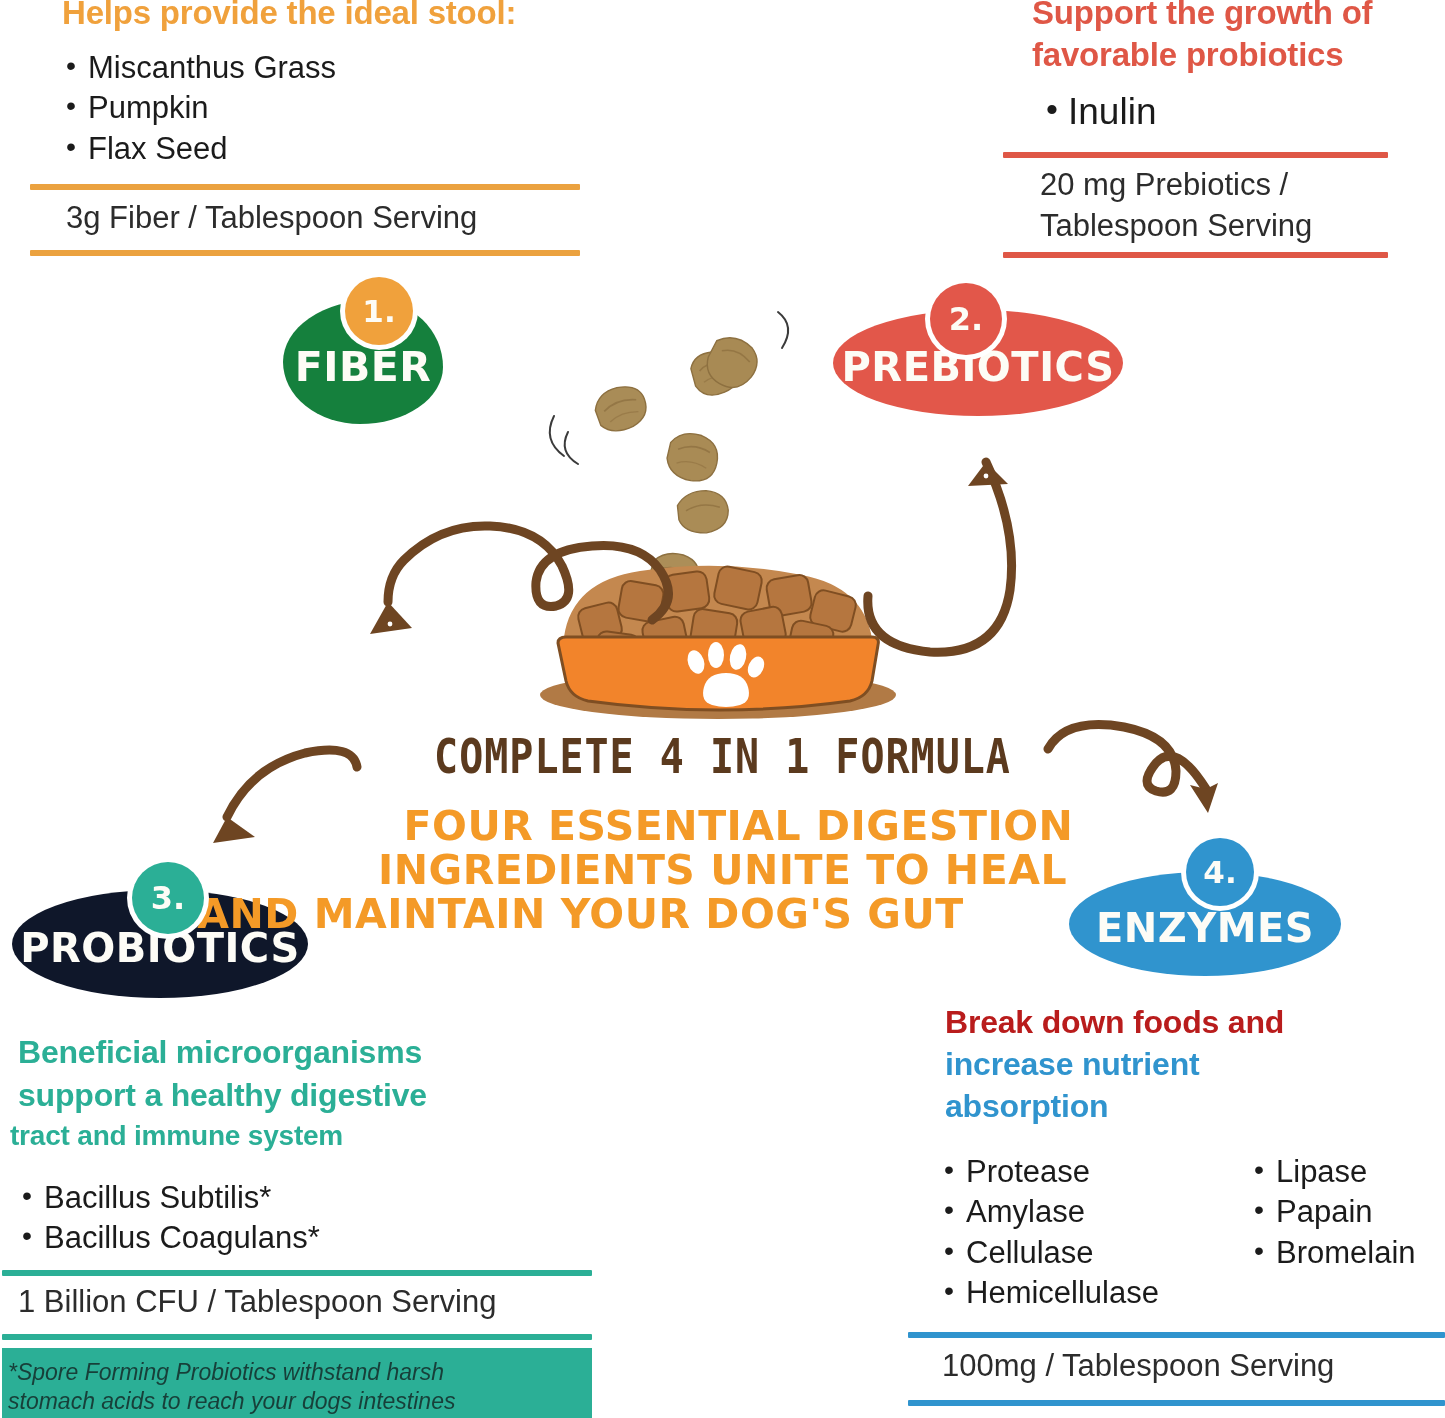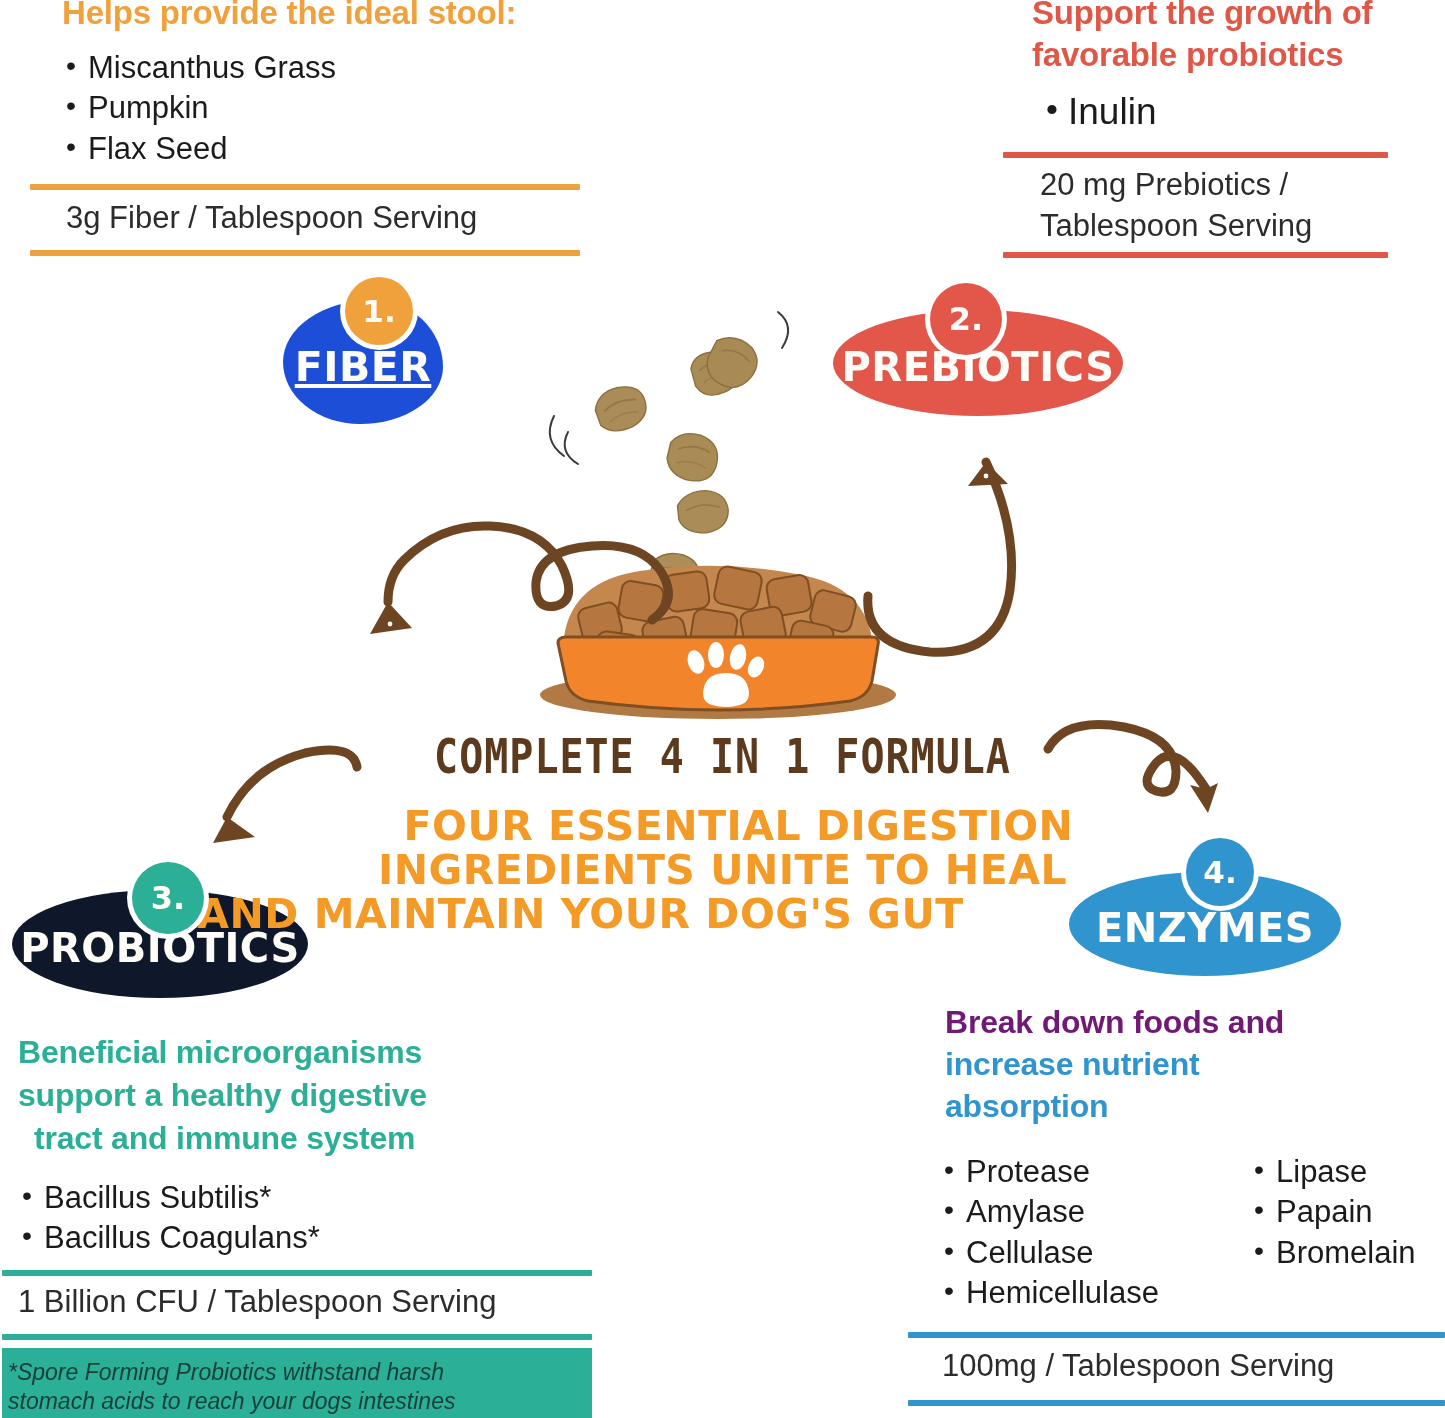--- a/index.html
+++ b/index.html
@@ -131,22 +131,22 @@
 
   <ul class="abs bullets" style="left:1042px;top:88px;font-size:37px;">
     <li>Inulin</li>
   </ul>
 
   <div class="abs rule" style="left:1003px;top:152px;width:385px;background:#DF5746;"></div>
   <div class="abs serving" style="left:1040px;top:167px;font-size:31px;">20 mg Prebiotics /</div>
   <div class="abs serving" style="left:1040px;top:208px;font-size:31px;">Tablespoon Serving</div>
   <div class="abs rule" style="left:1003px;top:252px;width:385px;background:#DF5746;"></div>
 
-  <div class="badge" style="left:283px;top:300px;width:160px;height:124px;background:#1d4ed8;
-              border-radius:56% 44% 52% 48% / 50% 54% 46% 50%;text-decoration:underline;">
+  <div class="badge" style="left:283px;top:300px;width:160px;height:124px;background:#15803d;
+              border-radius:56% 44% 52% 48% / 50% 54% 46% 50%;">
     <span class="word" style="font-size:41px;margin-top:10px;">FIBER</span>
   </div>
   <div class="numcircle" style="left:345px;top:277px;width:68px;height:68px;background:#F0A13C;font-size:31px;">1.</div>
 
   <div class="badge" style="left:833px;top:310px;width:290px;height:106px;background:#E2574A;border-radius:50%;">
     <span class="word" style="font-size:40px;margin-top:8px;">PREBIOTICS</span>
   </div>
   <div class="numcircle" style="left:930px;top:283px;width:72px;height:72px;background:#E2574A;font-size:32px;">2.</div>
 
   <div class="badge" style="left:12px;top:890px;width:296px;height:108px;background:#0f172a;border-radius:50%;">
@@ -260,37 +260,37 @@
     <path d="M176 74 L160 70 L178 98 L188 68 Z" fill="#6E4522"></path>
   </svg>
 
   <div class="abs formula-main" style="left:0;top:728px;width:1445px;font-size:40px;">COMPLETE 4 IN 1 FORMULA</div>
   <div class="abs formula-sub" style="left:16px;top:806px;width:1445px;font-size:41px;">FOUR ESSENTIAL DIGESTION</div>
   <div class="abs formula-sub" style="left:0;top:850px;width:1445px;font-size:41px;">INGREDIENTS UNITE TO HEAL</div>
   <div class="abs formula-sub" style="left:0;top:894px;width:1161px;font-size:41px;">AND MAINTAIN YOUR DOG'S GUT</div>
 
   <div class="abs hdr" style="left:18px;top:1034px;font-size:32px;color:#2BAF96;">Beneficial microorganisms</div>
   <div class="abs hdr" style="left:18px;top:1077px;font-size:32px;color:#2BAF96;">support a healthy digestive</div>
-  <div class="abs hdr" style="left:34px;top:1120px;font-size:32px;color:#2BAF96;">tract and immune system</div>
+  <div class="abs hdr" style="left:10px;top:1120px;font-size:28px;color:#2BAF96;">tract and immune system</div>
 
   <ul class="abs bullets" style="left:18px;top:1178px;font-size:31px;">
     <li>Bacillus Subtilis*</li>
     <li>Bacillus Coagulans*</li>
   </ul>
 
   <div class="abs rule" style="left:2px;top:1270px;width:590px;background:#2BAF96;"></div>
   <div class="abs serving" style="left:18px;top:1284px;font-size:31px;text-align:center;">1 Billion CFU / Tablespoon Serving</div>
   <div class="abs rule" style="left:2px;top:1334px;width:590px;background:#2BAF96;"></div>
 
   <div class="abs footnote" style="left:2px;top:1348px;width:590px;height:70px;font-size:23px;">
     <div>*Spore Forming Probiotics withstand harsh</div>
     <div>stomach acids to reach your dogs intestines</div>
   </div>
 
-  <div class="abs hdr" style="left:945px;top:1004px;font-size:32px;color:#701a75;">Break down foods and</div>
+  <div class="abs hdr" style="left:945px;top:1004px;font-size:32px;color:#b91c1c;">Break down foods and</div>
   <div class="abs hdr" style="left:945px;top:1046px;font-size:32px;color:#3094CE;">increase nutrient</div>
   <div class="abs hdr" style="left:945px;top:1088px;font-size:32px;color:#3094CE;">absorption</div>
 
   <ul class="abs bullets" style="left:940px;top:1152px;font-size:31px;">
     <li>Protease</li>
     <li>Amylase</li>
     <li>Cellulase</li>
     <li>Hemicellulase</li>
   </ul>
 

